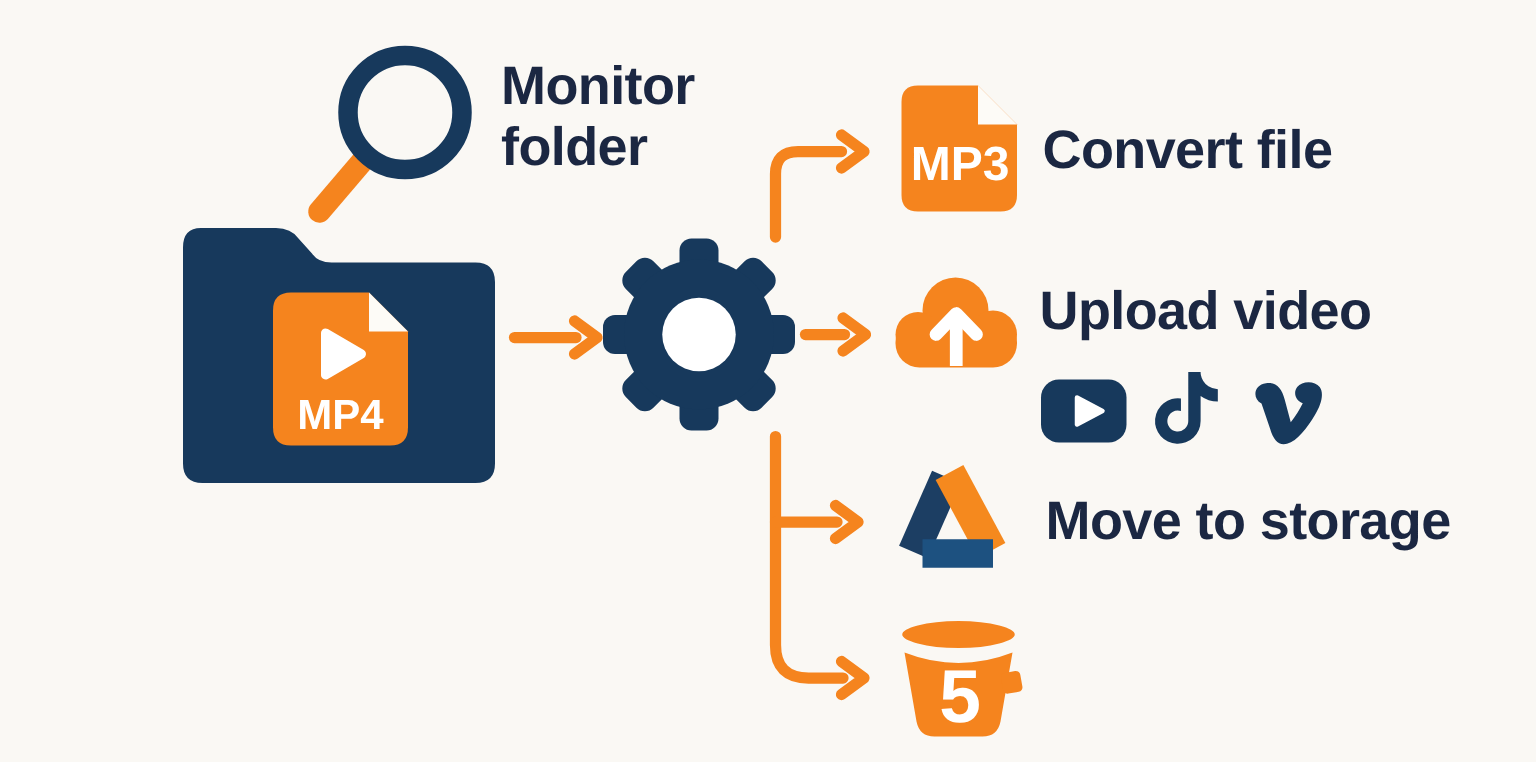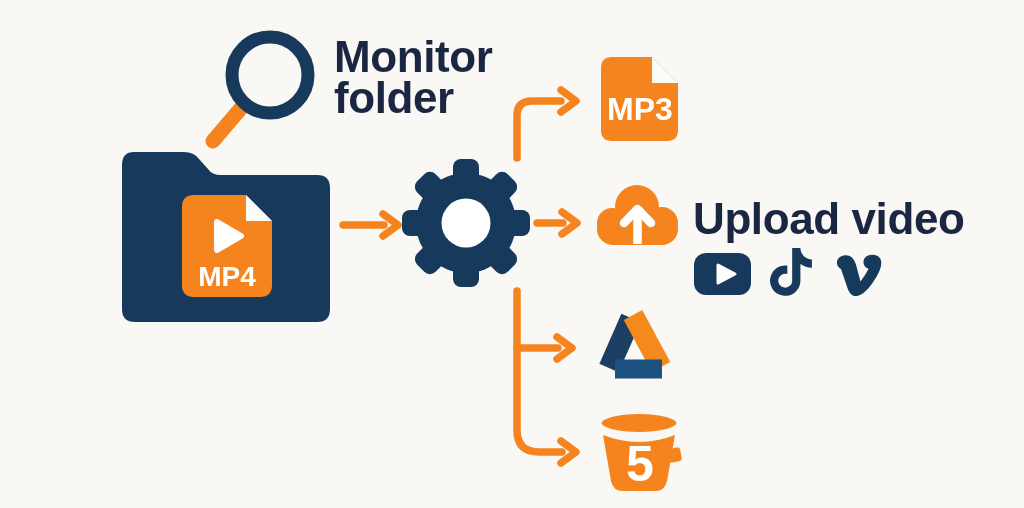--- a/index.html
+++ b/index.html
@@ -3,26 +3,26 @@
 <meta charset="utf-8">
 <style>
   html,body { margin:0; padding:0; background:#FAF8F4; }
   .stage {
     position:relative; width:1024px; height:508px;
     background:#FAF8F4; overflow:hidden;
     font-family:"Liberation Sans", sans-serif;
   }
   .stage svg.layer { position:absolute; left:0; top:0; }
   .label {
-    position:absolute; color:#1B2742; font-size:44px; font-weight:600;
+    position:absolute; color:#1B2742; font-size:36px; font-weight:600;
     line-height:41px; letter-spacing:-0.4px; white-space:pre-line;
   }
   .label-monitor  { left:334px; top:36px;  }
   .label-convert  { left:695px; top:79px;  }
-  .label-upload   { left:693px; top:186px;margin-top:12px; }
+  .label-upload   { left:693px; top:186px; }
   .label-storage  { left:697px; top:326px; }
   .label-backup   { left:697px; top:429px; }
   .svg-badge {
     font-family:"Liberation Sans", sans-serif; font-weight:bold; fill:#FFFFFF;
   }
 </style>
 </head>
 <body>
 
 <div class="stage">
@@ -131,14 +131,16 @@
       <path fill="#F5841E" d="M 603 435 Q 639 449 675 435 L 667 481 Q 665 491 655 491
         H 623 Q 613 491 611 481 Z"></path>
       <rect x="668" y="448" width="13" height="14" rx="3" fill="#F5841E" transform="rotate(-10 674 455)"></rect>
       <ellipse cx="639" cy="423" rx="39" ry="10.5" fill="#F5841E" stroke="#FAF8F4" stroke-width="3"></ellipse>
       <text class="svg-badge" x="640" y="481" font-size="50" text-anchor="middle">5</text>
     </g>
   </svg>
 
   <div class="label label-monitor">Monitor
 folder</div>
+  <div class="label label-convert">Convert file</div>
   <div class="label label-upload">Upload video</div>
+  <div class="label label-storage">Move to storage</div>
 </div>
 
 </body></html>

